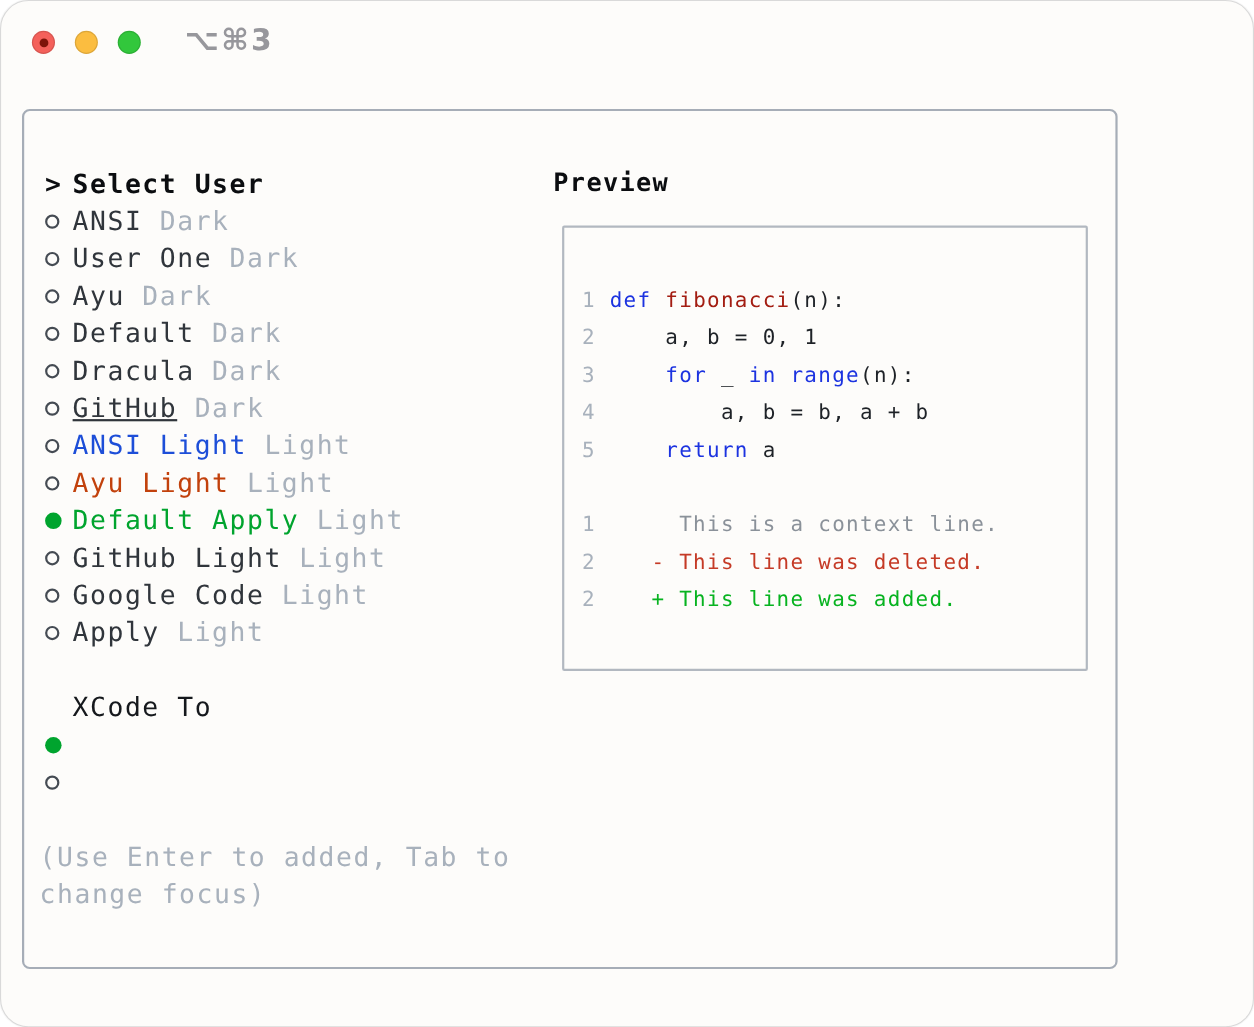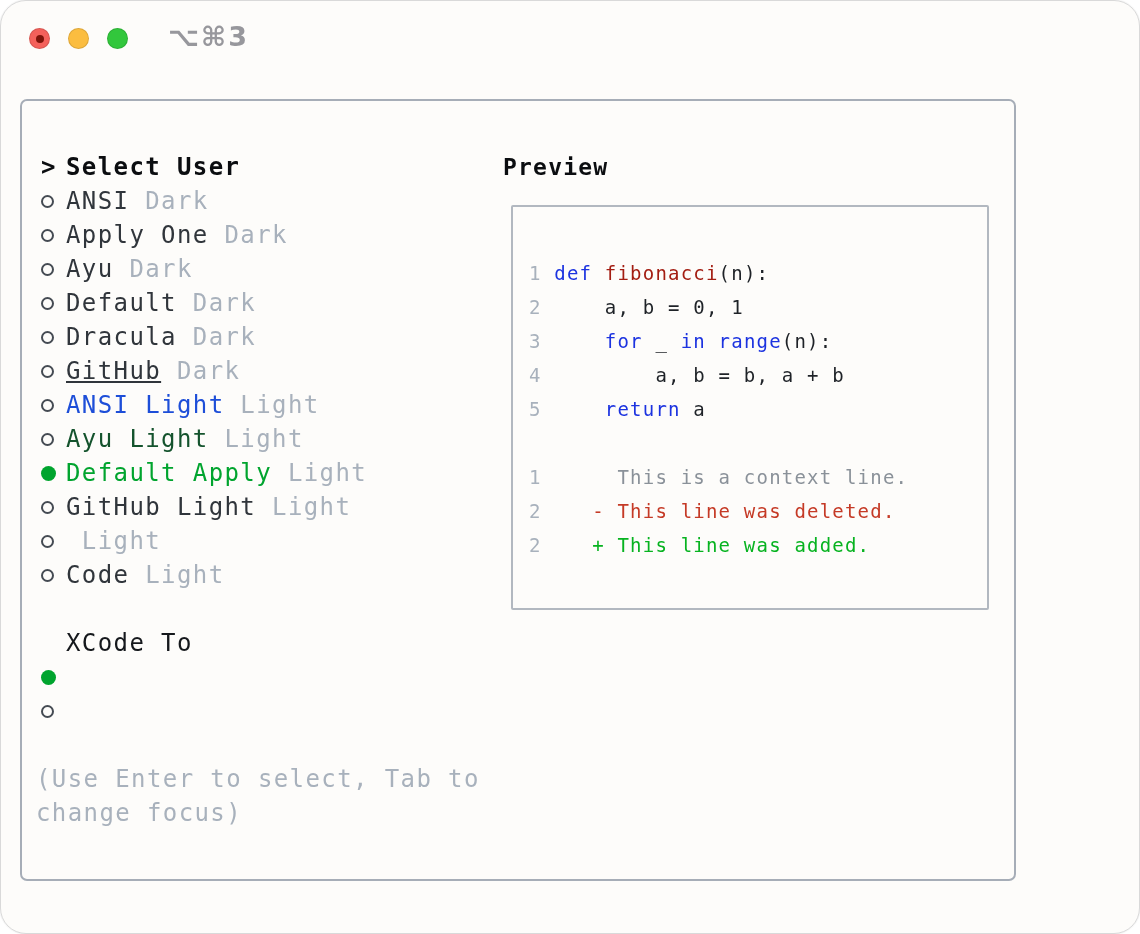--- a/index.html
+++ b/index.html
@@ -67,43 +67,43 @@
   </div>
 
   <div class="main-box">
 
     <div class="left-col">
       <div class="row">
         <span class="marker"><span class="prompt">&gt;</span></span><span class="title">Select User</span>
       </div>
       <div id="theme-list">
           <div class="row"><span class="marker"><span class="radio"></span></span><span style="color: rgb(48, 53, 59);">ANSI</span><span class="tag" style="color: rgb(168, 177, 188);"> Dark</span></div>
-          <div class="row"><span class="marker"><span class="radio"></span></span><span style="color: rgb(48, 53, 59);">Apply One</span><span class="tag" style="color: rgb(168, 177, 188);"> Dark</span></div>
+          <div class="row"><span class="marker"><span class="radio"></span></span><span style="color: rgb(48, 53, 59);">User One</span><span class="tag" style="color: rgb(168, 177, 188);"> Dark</span></div>
           <div class="row"><span class="marker"><span class="radio"></span></span><span style="color: rgb(48, 53, 59);">Ayu</span><span class="tag" style="color: rgb(168, 177, 188);"> Dark</span></div>
           <div class="row"><span class="marker"><span class="radio"></span></span><span style="color: rgb(48, 53, 59);">Default</span><span class="tag" style="color: rgb(168, 177, 188);"> Dark</span></div>
           <div class="row"><span class="marker"><span class="radio"></span></span><span style="color: rgb(48, 53, 59);">Dracula</span><span class="tag" style="color: rgb(168, 177, 188);"> Dark</span></div>
           <div class="row"><span class="marker"><span class="radio"></span></span><span style="color: rgb(48, 53, 59); text-decoration: underline;">GitHub</span><span class="tag" style="color: rgb(168, 177, 188);"> Dark</span></div>
           <div class="row"><span class="marker"><span class="radio"></span></span><span style="color: #1d4ed8;">ANSI Light</span><span class="tag" style="color: rgb(168, 177, 188);"> Light</span></div>
-          <div class="row"><span class="marker"><span class="radio"></span></span><span style="color: #14532d;">Ayu Light</span><span class="tag" style="color: rgb(168, 177, 188);"> Light</span></div>
+          <div class="row"><span class="marker"><span class="radio"></span></span><span style="color: #c2410c;">Ayu Light</span><span class="tag" style="color: rgb(168, 177, 188);"> Light</span></div>
           <div class="row"><span class="marker"><span class="radio filled" style="background: rgb(0, 164, 46);"></span></span><span style="color: rgb(0, 164, 46);">Default Apply</span><span class="tag" style="color: rgb(168, 177, 188);"> Light</span></div>
           <div class="row"><span class="marker"><span class="radio"></span></span><span style="color: rgb(48, 53, 59);">GitHub Light</span><span class="tag" style="color: rgb(168, 177, 188);"> Light</span></div>
-          <div class="row"><span class="marker"><span class="radio"></span></span><span class="tag" style="color: rgb(168, 177, 188);"> Light</span></div>
-          <div class="row"><span class="marker"><span class="radio"></span></span><span style="color: rgb(48, 53, 59);">Code</span><span class="tag" style="color: rgb(168, 177, 188);"> Light</span></div>
+          <div class="row"><span class="marker"><span class="radio"></span></span><span style="color: rgb(48, 53, 59);">Google Code</span><span class="tag" style="color: rgb(168, 177, 188);"> Light</span></div>
+          <div class="row"><span class="marker"><span class="radio"></span></span><span style="color: rgb(48, 53, 59);">Apply</span><span class="tag" style="color: rgb(168, 177, 188);"> Light</span></div>
         </div>
       <div class="spacer"></div>
       <div class="row subheader">
         <span class="marker"></span><span>XCode To</span>
       </div>
       <div id="apply-list">
           <div class="row"><span class="marker"><span class="radio filled" style="background: rgb(0, 164, 46);"></span></span></div>
           <div class="row"><span class="marker"><span class="radio"></span></span></div>
         </div>
       <div class="spacer"></div>
       <div class="help-block" id="help-block">
-          <div class="help-line">(Use Enter to select, Tab to</div>
+          <div class="help-line">(Use Enter to added, Tab to</div>
           <div class="help-line">change focus)</div>
         </div>
     </div>
 
     <div class="preview-title">Preview</div>
     <div class="preview-box">
       <div class="preview-pre" id="preview-pre"><div class="pline"><span style="color: rgb(168, 177, 188);">1</span><span style="color: rgb(30, 34, 39);"> </span><span style="color: rgb(28, 51, 224);">def</span><span style="color: rgb(30, 34, 39);"> </span><span style="color: rgb(163, 29, 18);">fibonacci</span><span style="color: rgb(30, 34, 39);">(n):</span></div><div class="pline"><span style="color: rgb(168, 177, 188);">2</span><span style="color: rgb(30, 34, 39);">     a, b = 0, 1</span></div><div class="pline"><span style="color: rgb(168, 177, 188);">3</span><span style="color: rgb(30, 34, 39);">     </span><span style="color: rgb(28, 51, 224);">for</span><span style="color: rgb(30, 34, 39);"> _ </span><span style="color: rgb(28, 51, 224);">in</span><span style="color: rgb(30, 34, 39);"> </span><span style="color: rgb(28, 51, 224);">range</span><span style="color: rgb(30, 34, 39);">(n):</span></div><div class="pline"><span style="color: rgb(168, 177, 188);">4</span><span style="color: rgb(30, 34, 39);">         a, b = b, a + b</span></div><div class="pline"><span style="color: rgb(168, 177, 188);">5</span><span style="color: rgb(30, 34, 39);">     </span><span style="color: rgb(28, 51, 224);">return</span><span style="color: rgb(30, 34, 39);"> a</span></div><div class="pline">&nbsp;</div><div class="pline"><span style="color: rgb(168, 177, 188);">1</span><span style="color: rgb(138, 145, 153);">      This is a context line.</span></div><div class="pline"><span style="color: rgb(168, 177, 188);">2</span><span style="color: rgb(197, 58, 38);">    - This line was deleted.</span></div><div class="pline"><span style="color: rgb(168, 177, 188);">2</span><span style="color: rgb(7, 179, 32);">    + This line was added.</span></div></div>
     </div>
 
   </div>

